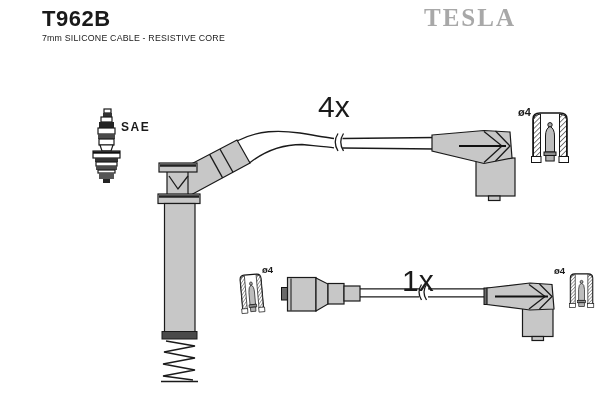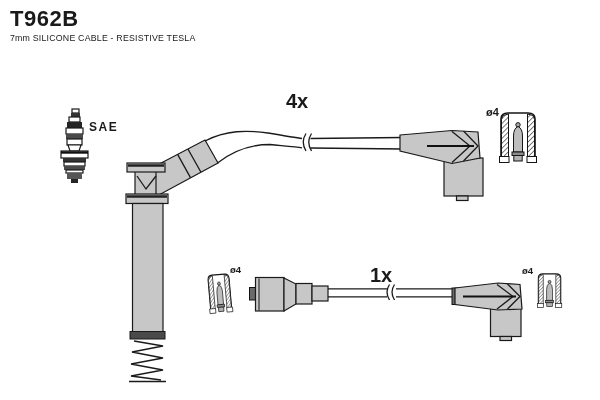--- a/index.html
+++ b/index.html
@@ -2,47 +2,48 @@
 <html style="--line: #1a1a1a; --boot_fill: #c7c7c7; --logo_gray: #a8a8a8; --metal_dark: #4a4a4a; --pin_fill: #bdbdbd; --background: #ffffff;"><head>
 <meta charset="utf-8">
 <style>
   :root{
     --line:#1a1a1a; --boot_fill:#c7c7c7; --logo_gray:#a8a8a8;
     --metal_dark:#4a4a4a; --pin_fill:#bdbdbd; --background:#ffffff;
   }
   *{margin:0;padding:0;box-sizing:border-box;}
   html,body{width:600px;height:400px;background:var(--background);overflow:hidden;}
   body{font-family:"Liberation Sans",sans-serif;color:var(--line);position:relative;}
-  .screen{position:absolute;inset:0;background:var(--background);}
+  .screen{position:absolute;inset:0;background:var(--background);margin-left:32px;}
   .abs{position:absolute;white-space:nowrap;}
   .title{left:10px;top:6px;font-size:22px;font-weight:bold;letter-spacing:.5px;}
   .subtitle{left:10px;top:33px;font-size:8.8px;letter-spacing:.2px;}
   .logo{left:392px;top:4px;font-size:25px;font-weight:800;color:var(--logo_gray);
         font-family:"Liberation Serif","DejaVu Serif",serif;letter-spacing:2px;}
   .sae{left:89px;top:120px;font-size:12px;font-weight:bold;letter-spacing:1.5px;}
-  .qty{font-size:20px;font-weight:700;}
+  .qty{font-size:30px;font-weight:400;}
   .qty-top{left:286px;top:90px;}
   .qty-bottom{left:370px;top:264px;}
   .dia{font-weight:bold;}
   .dia-tr{left:486px;top:106px;font-size:11px;}
   .dia-bl{left:230px;top:264px;font-size:9.5px;}
   .dia-br{left:522px;top:265px;font-size:9.5px;}
   svg{position:absolute;left:0;top:0;}
   .gray{fill:var(--boot_fill);stroke:var(--line);stroke-width:1.2;}
   .dark{fill:var(--metal_dark);stroke:var(--line);stroke-width:1;}
   .wht{fill:#fff;stroke:var(--line);stroke-width:1.2;}
   .ln{stroke:var(--line);fill:none;stroke-width:1.3;}
 </style>
 </head>
 <body>
 
 <div class="screen">
 
   <div class="abs title">T962B</div>
-  <div class="abs subtitle">7mm SILICONE CABLE - RESISTIVE TESLA</div>
+  <div class="abs subtitle">7mm SILICONE CABLE - RESISTIVE CORE</div>
+  <div class="abs logo">TESLA</div>
 
   <svg width="600" height="400" viewBox="0 0 600 400">
     <defs>
       <pattern id="hatch" patternUnits="userSpaceOnUse" width="3.5" height="3.5" patternTransform="rotate(45)">
         <rect width="3.5" height="3.5" fill="#ffffff"></rect>
         <line x1="0" y1="0" x2="0" y2="3.5" stroke="#444" stroke-width="1.4"></line>
       </pattern>
 
       <g id="terminal-sym">
         <path d="M2,51 L2,8 Q2,2 9,2 L29,2 Q36,2 36,8 L36,51" fill="#ffffff" stroke="#151515" stroke-width="1.6" stroke-linejoin="round"></path>

